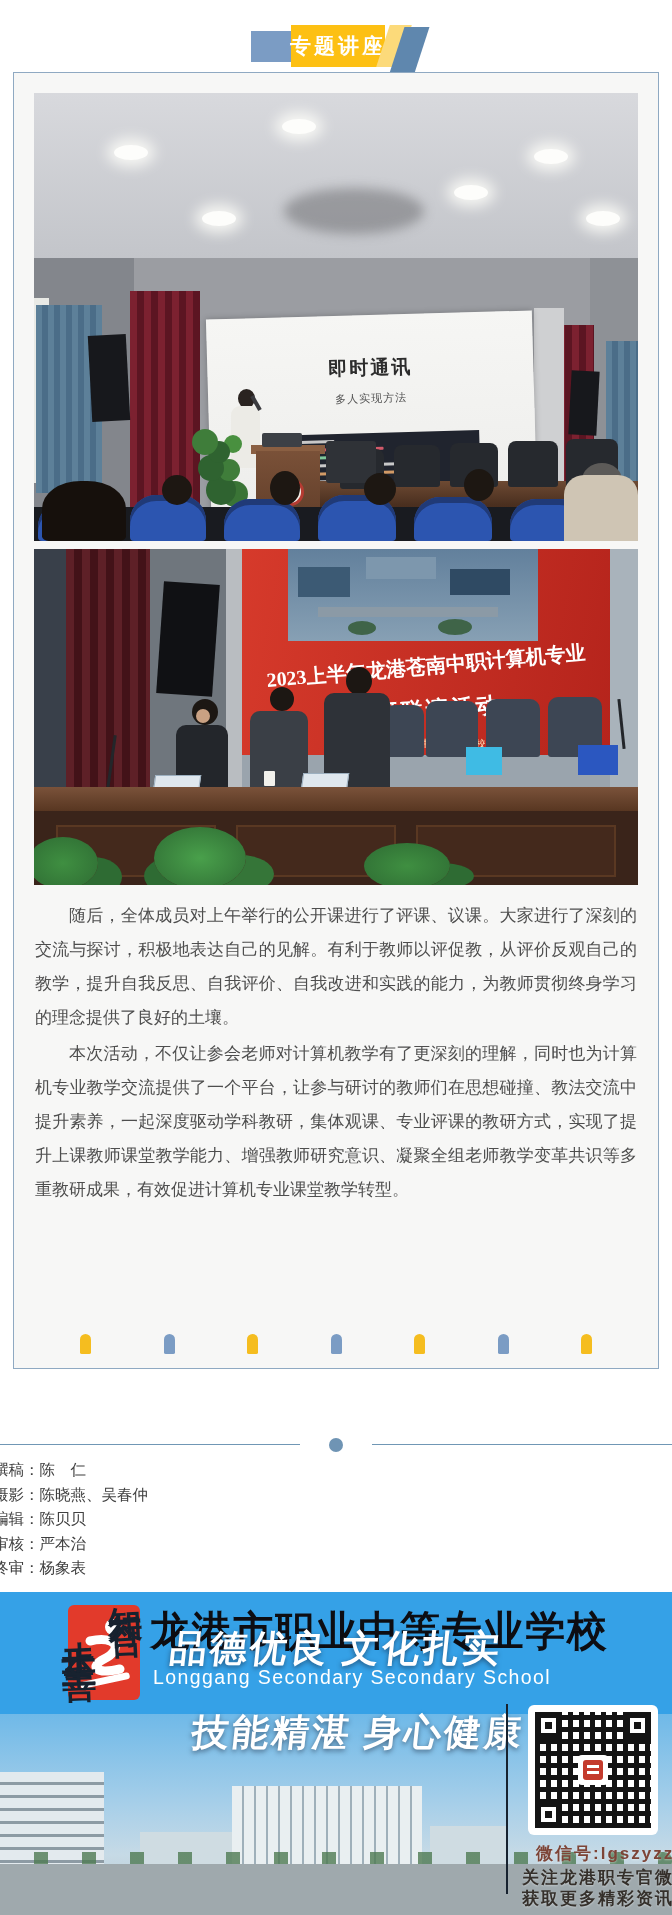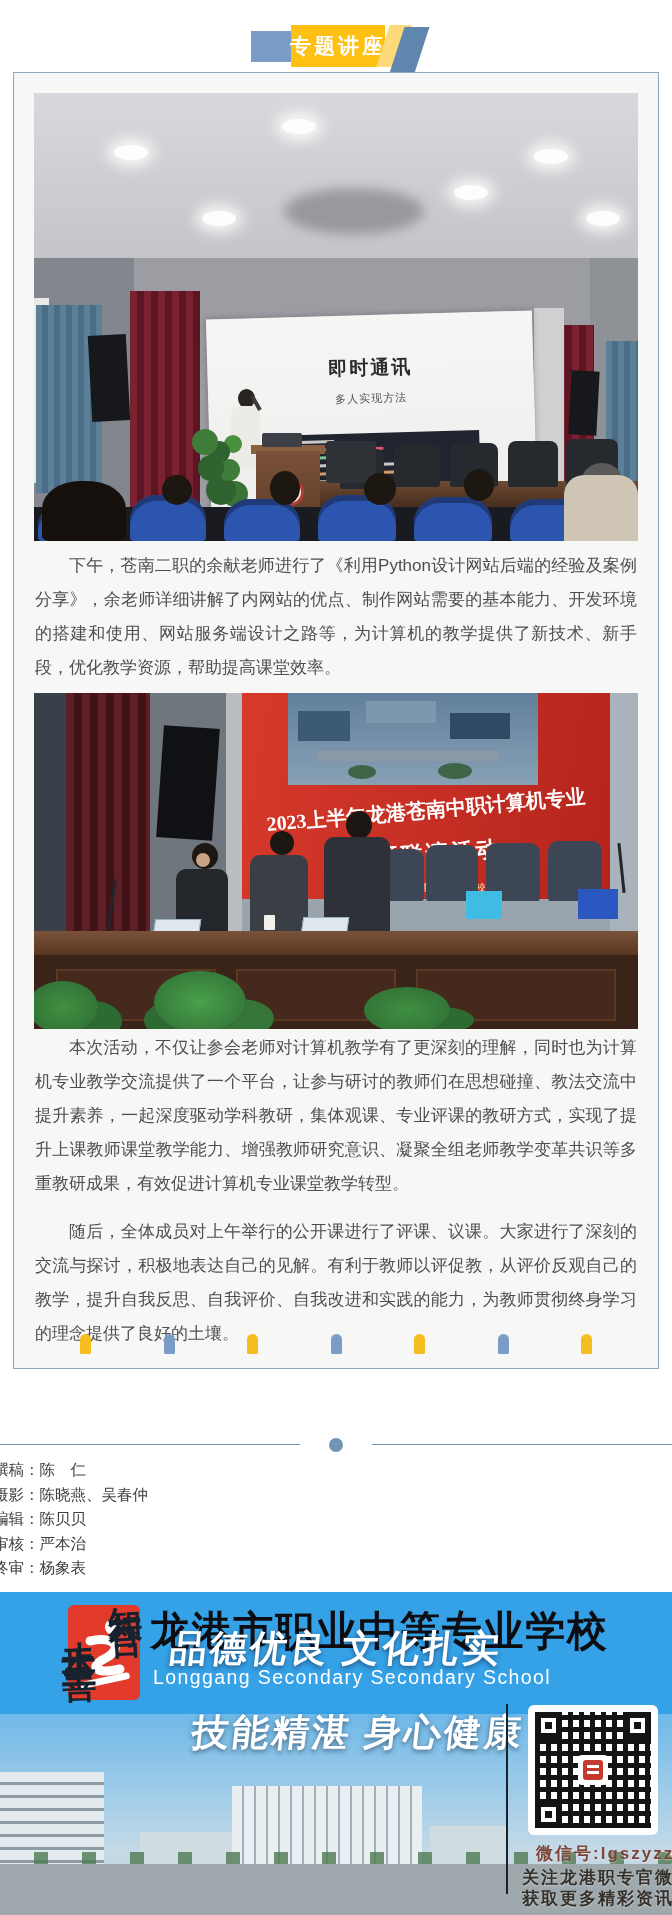--- a/index.html
+++ b/index.html
@@ -215,21 +215,20 @@
       <div class="p1-bchair" style="left:476px;top:406px;width:76px;height:42px;"></div>
       <div class="p1-head" style="left:128px;top:382px;width:30px;height:30px;"></div>
       <div class="p1-head" style="left:236px;top:378px;width:30px;height:34px;"></div>
       <div class="p1-head" style="left:330px;top:380px;width:32px;height:32px;"></div>
       <div class="p1-head" style="left:430px;top:376px;width:30px;height:32px;"></div>
       <div class="p1-ladyhair"></div>
       <div class="p1-lady"></div>
       <div class="p1-fhead"></div>
     </div>
 
-    <p class="para p1">下午，苍南二职的余献老师进行了《利用Python设计网站后端的经验及案例分享》，余老师详细讲解了内网站的优点、制作网站需要的基本能力、开发环境的搭建和使用、网站服务端设计之路等，为计算机的教学提供了新技术、新手段，优化教学资源，帮助提高课堂效率。</p>
 
     <div class="photo photo2">
       <div class="p2-bg"></div>
       <div class="p2-wallL"></div>
       <div class="p2-curt"></div>
       <div class="p2-wallg"></div>
       <div class="p2-spk"></div>
       <div class="p2-strip"></div>
       <div class="p2-screen">
         <div class="p2-aerial">
@@ -266,22 +265,22 @@
       <div class="p2-table-top"></div>
       <div class="p2-table"></div>
       <div class="p2-panel" style="left:22px;width:160px;"></div>
       <div class="p2-panel" style="left:202px;width:160px;"></div>
       <div class="p2-panel" style="left:382px;width:200px;"></div>
       <div class="p2-plant" style="left:-6px;top:288px;width:70px;height:52px;background:radial-gradient(#3f8f41,#2e6b33);box-shadow:30px 14px 0 -6px #2e6b33;"></div>
       <div class="p2-plant" style="left:120px;top:278px;width:92px;height:62px;background:radial-gradient(#49a04b,#2e6b33);box-shadow:-20px 18px 0 -10px #2e6b33,40px 16px 0 -12px #357538;"></div>
       <div class="p2-plant" style="left:330px;top:294px;width:86px;height:46px;background:radial-gradient(#3f8f41,#2e6b33);box-shadow:34px 10px 0 -10px #2e6b33;"></div>
     </div>
 
+    <p class="para p2">随后，全体成员对上午举行的公开课进行了评课、议课。大家进行了深刻的交流与探讨，积极地表达自己的见解。有利于教师以评促教，从评价反观自己的教学，提升自我反思、自我评价、自我改进和实践的能力，为教师贯彻终身学习的理念提供了良好的土壤。</p>
     <p class="para p3">本次活动，不仅让参会老师对计算机教学有了更深刻的理解，同时也为计算机专业教学交流提供了一个平台，让参与研讨的教师们在思想碰撞、教法交流中提升素养，一起深度驱动学科教研，集体观课、专业评课的教研方式，实现了提升上课教师课堂教学能力、增强教师研究意识、凝聚全组老师教学变革共识等多重教研成果，有效促进计算机专业课堂教学转型。</p>
-    <p class="para p2">随后，全体成员对上午举行的公开课进行了评课、议课。大家进行了深刻的交流与探讨，积极地表达自己的见解。有利于教师以评促教，从评价反观自己的教学，提升自我反思、自我评价、自我改进和实践的能力，为教师贯彻终身学习的理念提供了良好的土壤。</p>
 
     <div class="pill-row">
       <div class="pill"></div>
       <div class="pill"></div>
       <div class="pill"></div>
       <div class="pill"></div>
       <div class="pill"></div>
       <div class="pill"></div>
       <div class="pill"></div>
     </div>

